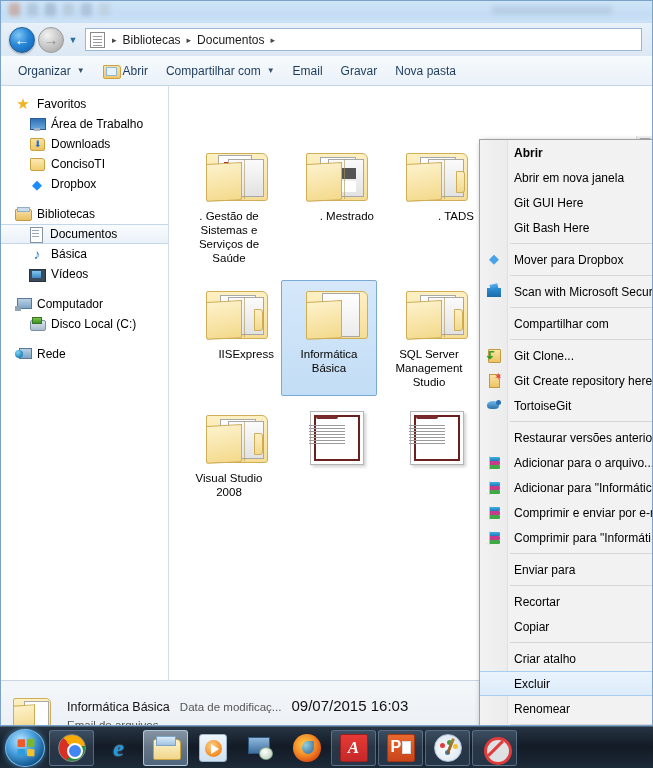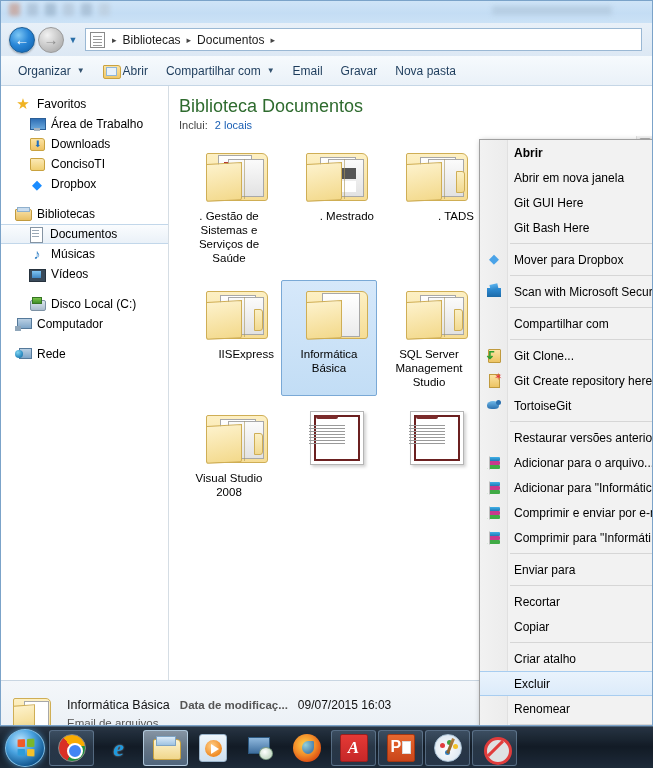--- a/index.html
+++ b/index.html
@@ -397,22 +397,22 @@
     background: #fff; border: 1px solid #a8a8a8;
   }
   #details .big-folder .fr {
     position: absolute; left: 2px; top: 10px; width: 22px; height: 25px;
     background: linear-gradient(170deg, #fdf2cc 0%, #f3d98b 100%);
     border: 1px solid #cfae55; transform: skewY(-4deg);
   }
   #details .txtcol { display: flex; flex-direction: column; gap: 5px; }
   #details .line1 { display: flex; align-items: baseline; gap: 10px; }
   #det-name { font-size: 12.5px; color: #111; font-weight: normal; }
-  #det-modlabel { font-size: 11.5px; color: #555; font-weight: bold; }
-  #det-modvalue { font-size: 12px; color: #111; }
+  #det-modlabel { font-size: 11.5px; color: #555; }
+  #det-modvalue { font-size: 15px; color: #111; }
   #det-type { font-size: 11.5px; color: #555; }
 
   
   #ctxmenu {
     position: absolute; left: 478px; top: 138px;
     width: 205px; height: 588px;
     background: #f2f2f2;
     border: 1px solid #a0a0a0;
     box-shadow: 2px 2px 6px rgba(0,0,0,.35);
     font-size: 12px; color: #000;
@@ -719,55 +719,48 @@
         <div class="nav-row">
           <span class="ico libraries"></span>
           <span>Bibliotecas</span>
         </div>
         <div class="nav-row child selected">
           <span class="ico doclib"></span>
           <span>Documentos</span>
         </div>
         <div class="nav-row child">
           <span class="ico musiclib">♪</span>
-          <span>Músicas</span>
+          <span>Básica</span>
         </div>
         <div class="nav-row child">
           <span class="ico videolib"></span>
           <span>Vídeos</span>
         </div>
       </div>
 
       <div class="nav-group">
+        <div class="nav-row">
+          <span class="ico computer"></span>
+          <span>Computador</span>
+        </div>
         <div class="nav-row child">
           <span class="ico disk"></span>
           <span>Disco Local (C:)</span>
-        </div>
-        <div class="nav-row">
-          <span class="ico computer"></span>
-          <span>Computador</span>
         </div>
       </div>
 
       <div class="nav-group">
         <div class="nav-row">
           <span class="ico network"></span>
           <span>Rede</span>
         </div>
       </div>
     </div>
 
     <div id="content">
-      <div id="lib-header">
-        <div id="lib-title">Biblioteca Documentos</div>
-        <div id="lib-sub">
-          <span>Inclui:</span>
-          <a class="loc-link" href="#">2 locais</a>
-        </div>
-      </div>
 
       <div id="items-area">
         <div id="grid">
 
           <div class="item">
             <div class="fico docs">
               <div class="back"></div>
                 <div class="paper p1"></div>
                 <div class="paper p2"></div>
               <div class="front"></div>

